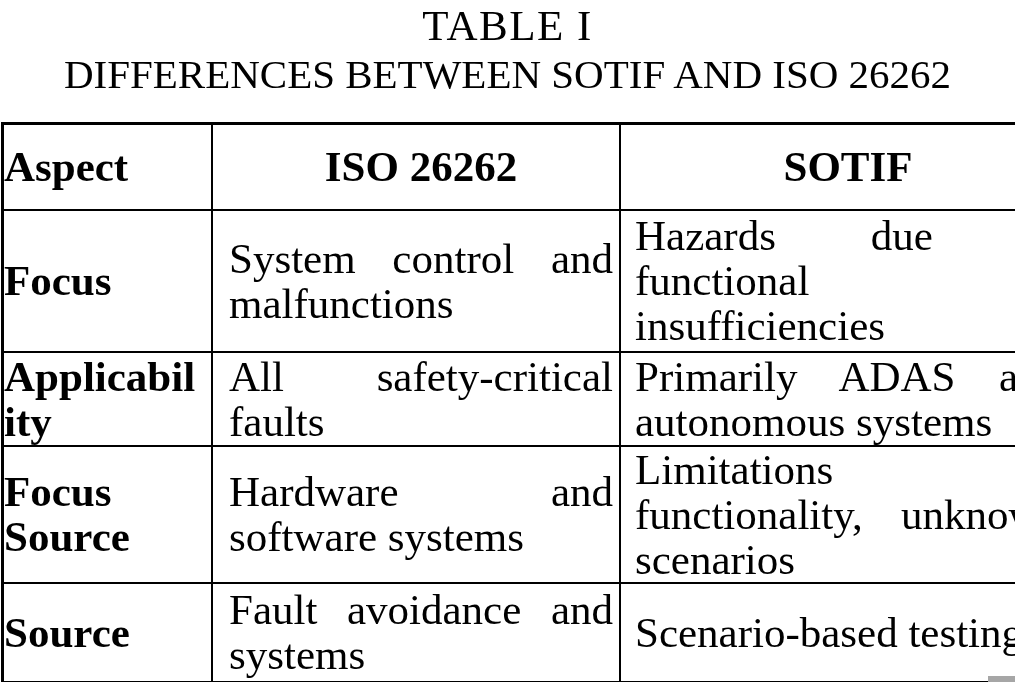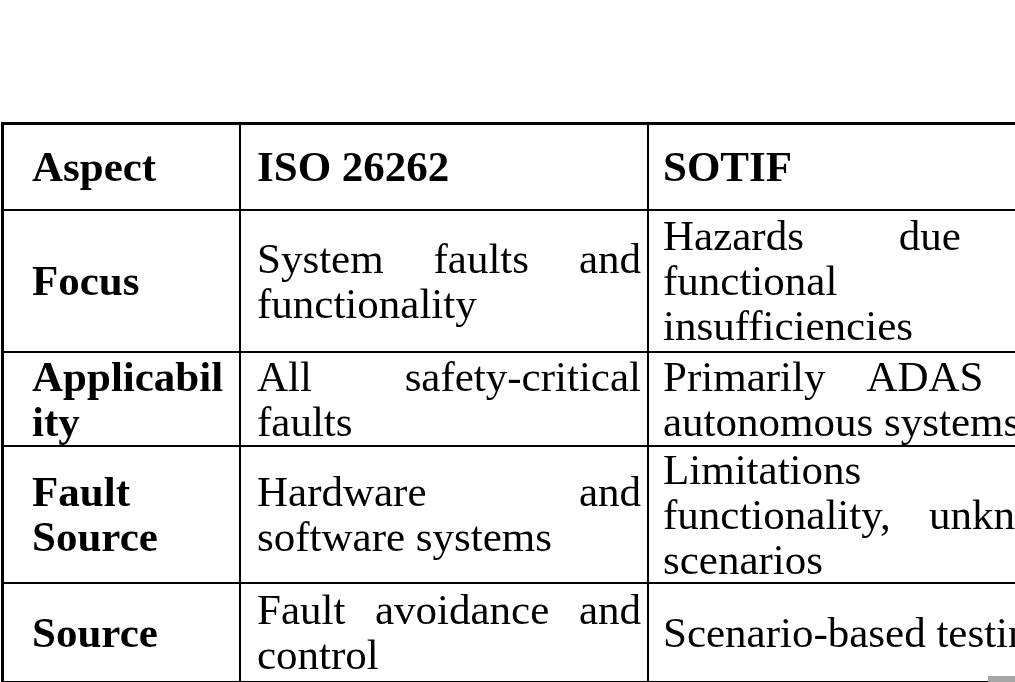--- a/index.html
+++ b/index.html
@@ -60,79 +60,83 @@
   #diff-table tr.r-header  { height: 86px;  }
   #diff-table tr.r-focus   { height: 142px; }
   #diff-table tr.r-applic  { height: 94px;  }
   #diff-table tr.r-hazard  { height: 136px; }
   #diff-table tr.r-methods { height: 100px; }
 
   .c-aspect {
     width: 203px;
     font-weight: bold;
     text-align: left;
-    padding: 0 4px 0 28px;
+    padding: 0 4px 0 0;
     overflow-wrap: break-word;
     word-wrap: break-word;
   }
   .c-iso {
     width: 384px;
     text-align: justify;
     padding: 0 6px 0 16px;
   }
   .c-sotif {
     width: 426px;
     text-align: justify;
     padding: 0 14px 0 14px;
   }
   th.c-iso, th.c-sotif {
     font-weight: bold;
-    text-align: left;
+    text-align: center;
   }
   
   #corner-artifact {
     position: absolute;
     left: 988px;
     top: 676px;
     width: 27px;
     height: 6px;
     background: #a6a6a6;
   }
 </style>
 </head>
 <body>
 
 <div id="page">
 
+  <div id="caption">
+    <div class="caption-line1">TABLE I</div>
+    <div class="caption-line2">DIFFERENCES BETWEEN SOTIF AND ISO 26262</div>
+  </div>
 
   <table id="diff-table">
     <tbody>
       <tr class="r-header">
         <th class="c-aspect">Aspect</th>
         <th class="c-iso">ISO 26262</th>
         <th class="c-sotif">SOTIF</th>
       </tr>
       <tr class="r-focus">
         <td class="c-aspect">Focus</td>
-        <td class="c-iso">System faults and functionality</td>
+        <td class="c-iso">System control and malfunctions</td>
         <td class="c-sotif">Hazards due to functional insufficiencies</td>
       </tr>
       <tr class="r-applic">
         <td class="c-aspect">Applicability</td>
         <td class="c-iso">All safety-critical faults</td>
         <td class="c-sotif">Primarily ADAS and autonomous systems</td>
       </tr>
       <tr class="r-hazard">
-        <td class="c-aspect">Fault Source</td>
+        <td class="c-aspect">Focus Source</td>
         <td class="c-iso">Hardware and software systems</td>
         <td class="c-sotif">Limitations in functionality, unknown scenarios</td>
       </tr>
       <tr class="r-methods">
         <td class="c-aspect">Source</td>
-        <td class="c-iso">Fault avoidance and control</td>
+        <td class="c-iso">Fault avoidance and systems</td>
         <td class="c-sotif">Scenario-based testing</td>
       </tr>
     </tbody>
   </table>
 
   <div id="corner-artifact"></div>
 
 </div>
 
 </body></html>

